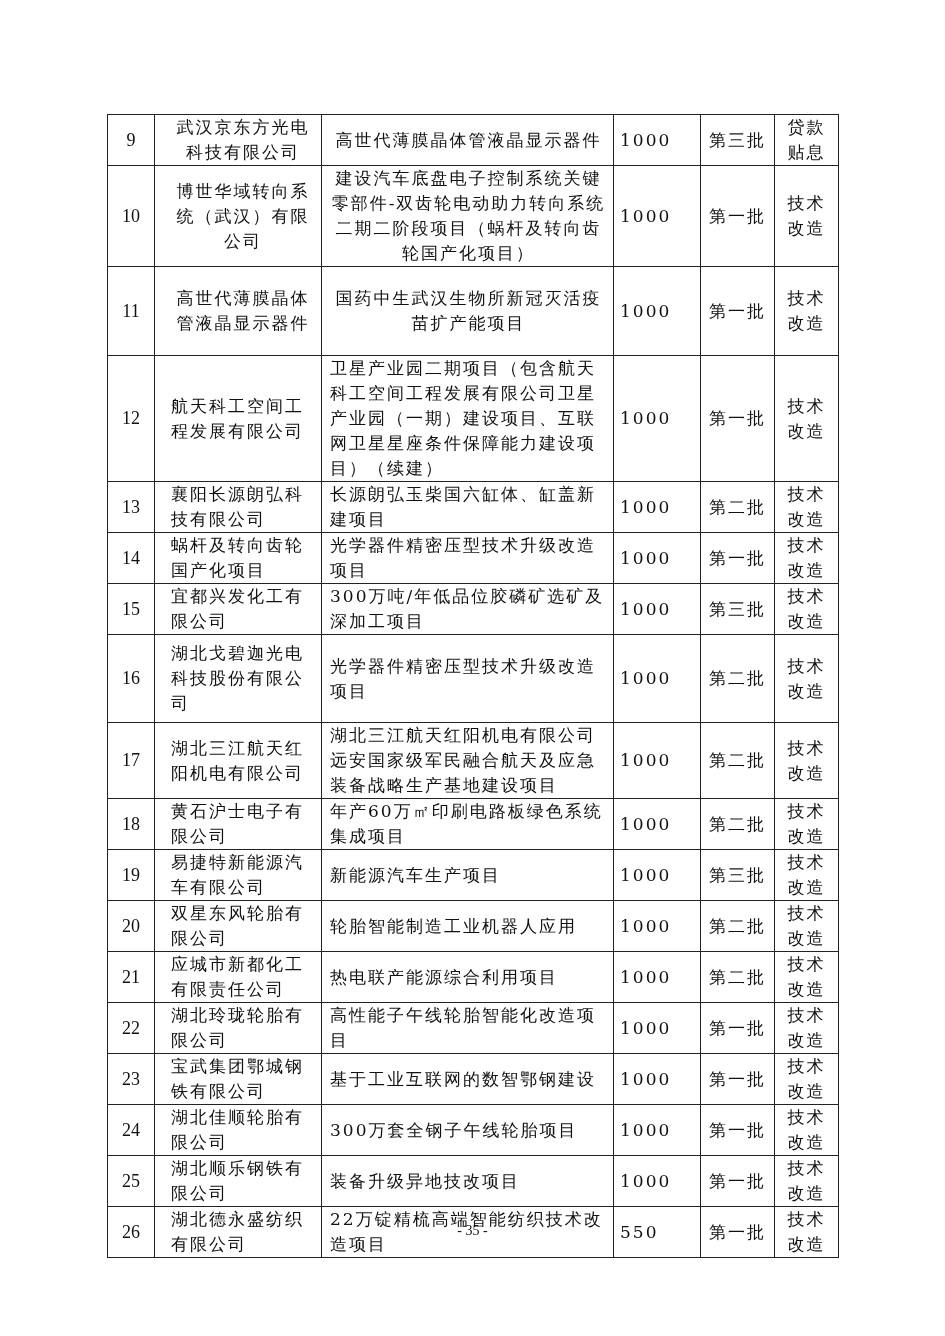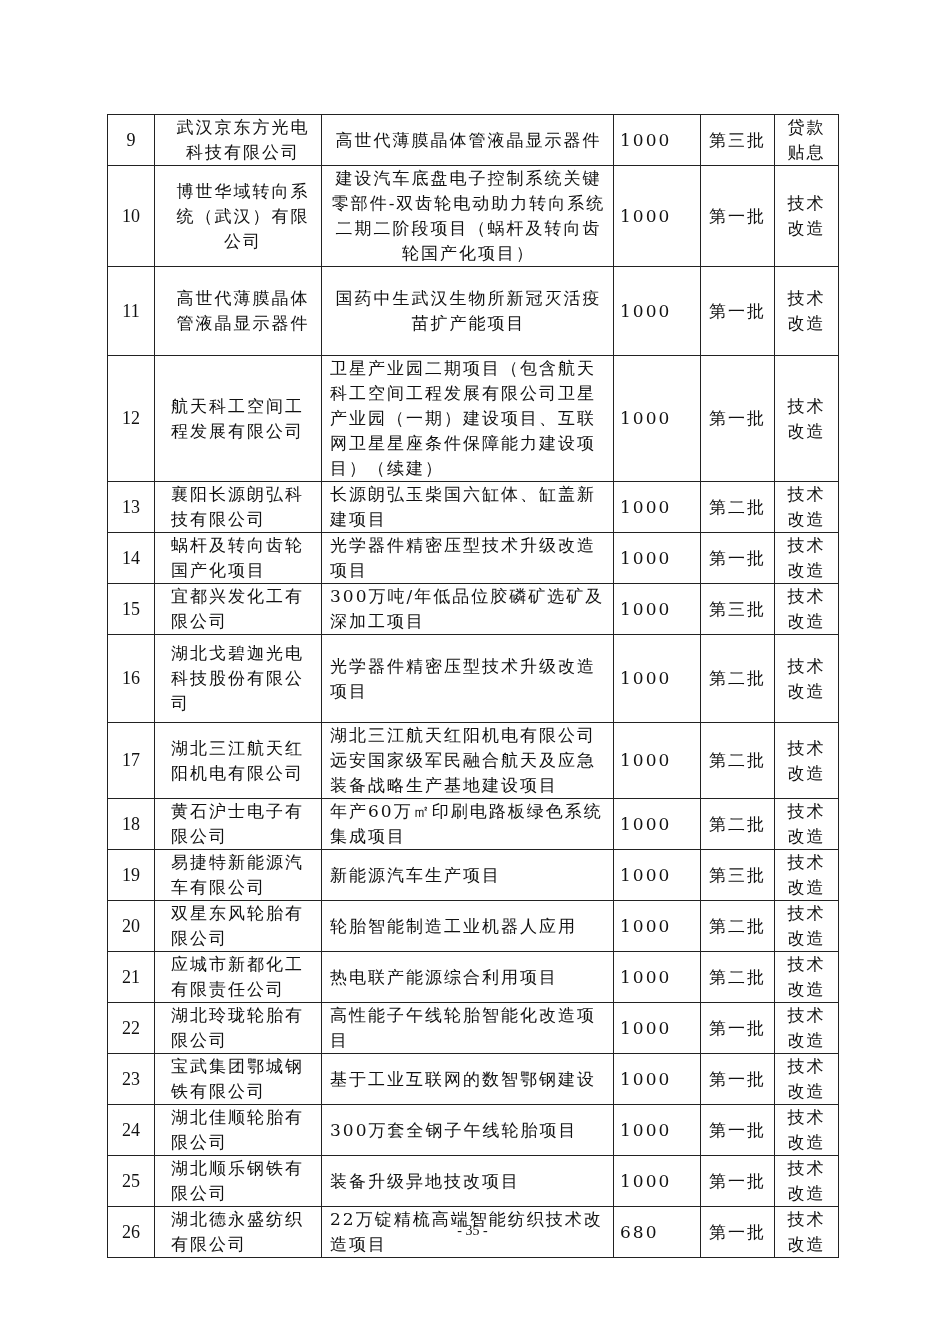--- a/index.html
+++ b/index.html
@@ -158,20 +158,20 @@
         <td class="company">湖北顺乐钢铁有限公司</td>
         <td class="project">装备升级异地技改项目</td>
         <td class="amount">1000</td>
         <td class="batch">第一批</td>
         <td class="type">技术改造</td>
       </tr>
       <tr style="height: 51px;">
         <td class="no">26</td>
         <td class="company">湖北德永盛纺织有限公司</td>
         <td class="project">22万锭精梳高端智能纺织技术改造项目</td>
-        <td class="amount">680</td>
+        <td class="amount">550</td>
         <td class="batch">第一批</td>
         <td class="type">技术改造</td>
       </tr>
     </tbody>
 </table>
 
 <div class="page-num">- 35 -</div>
 
 </body></html>

